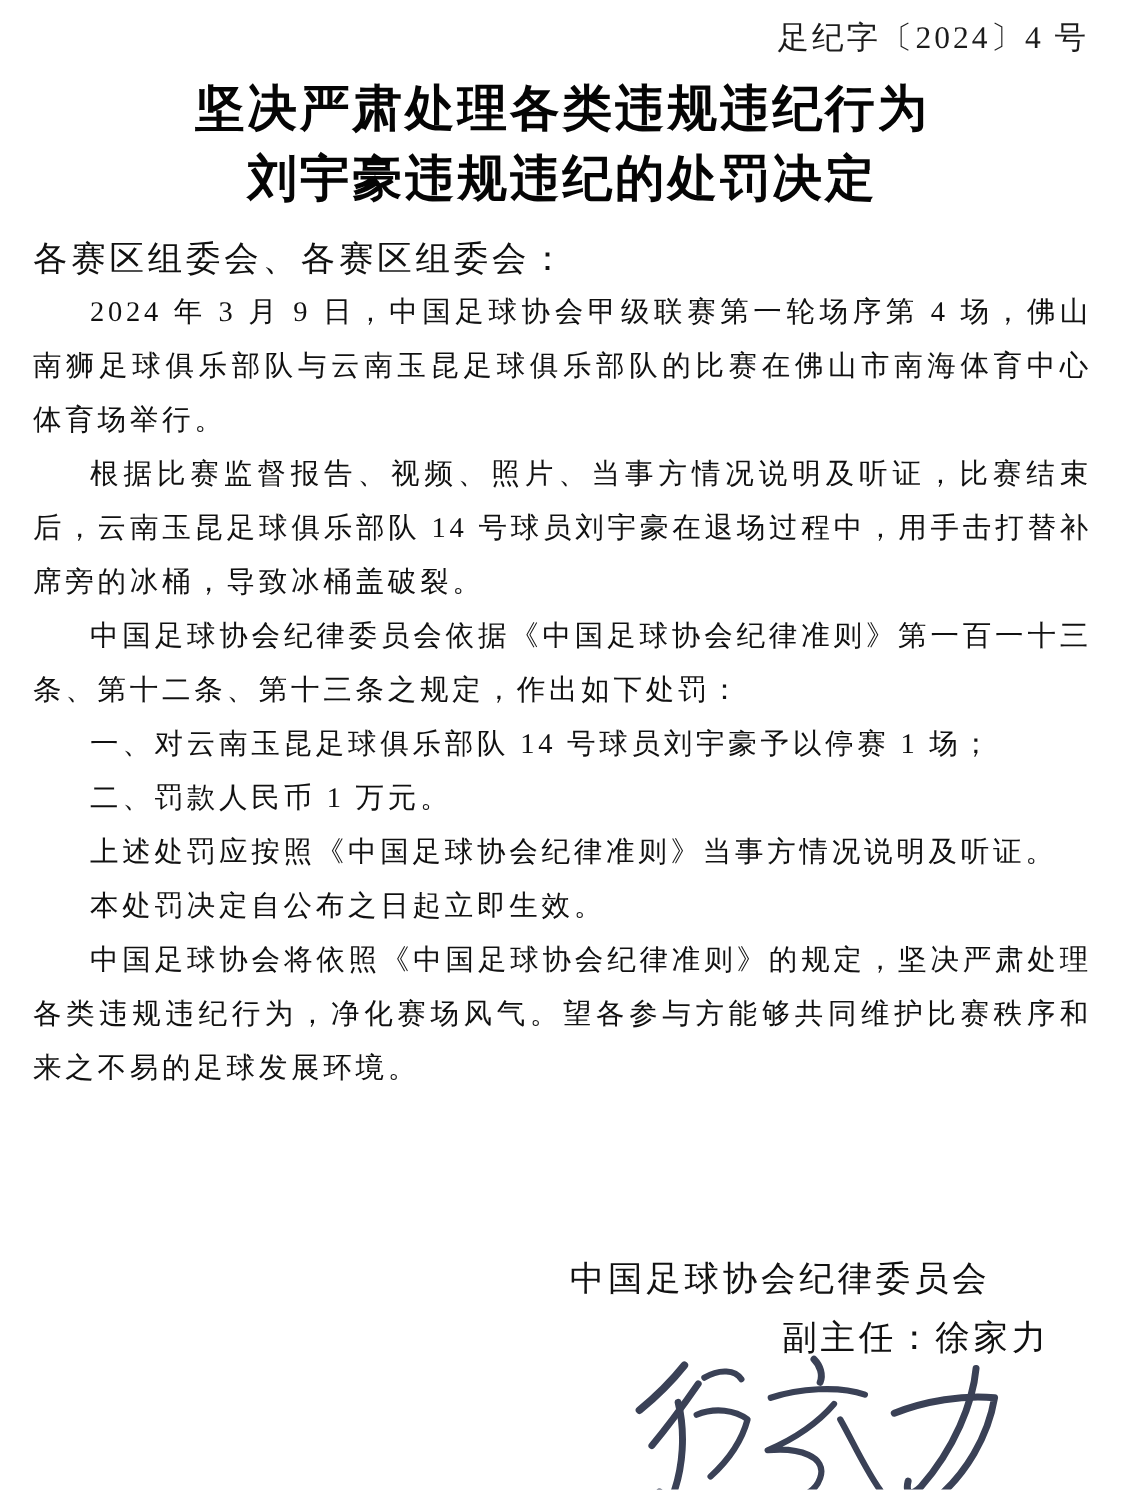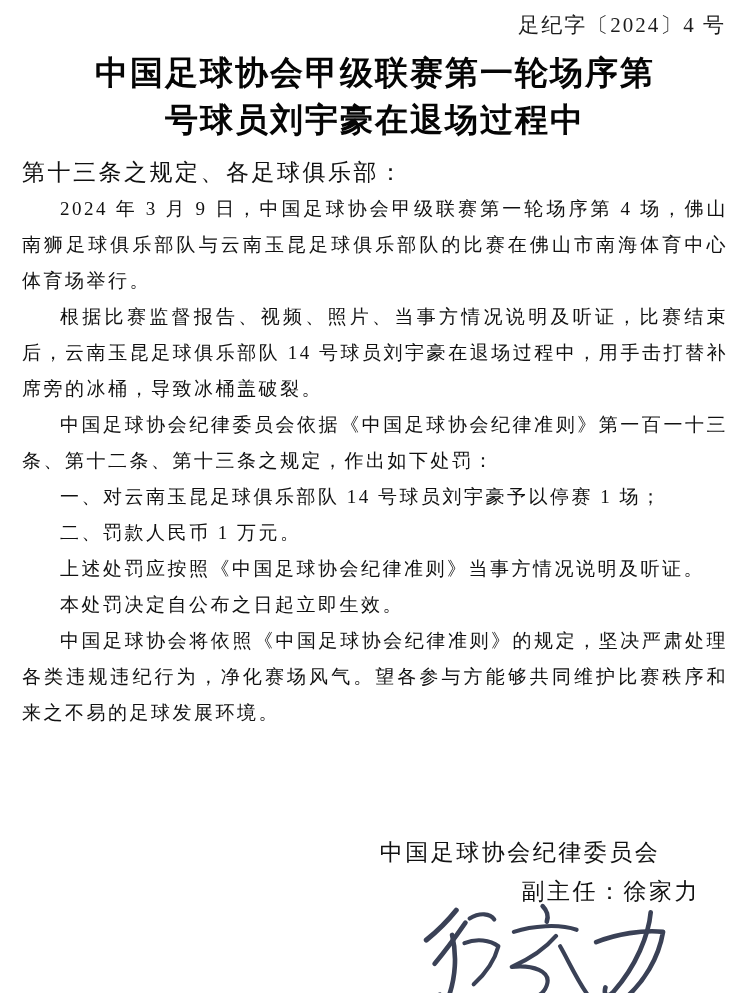--- a/index.html
+++ b/index.html
@@ -88,26 +88,26 @@
   }
 </style>
 </head>
 <body>
 
 <div class="page">
 
   <div class="doc-number">足纪字〔2024〕4 号</div>
 
   <h1 class="doc-title">
-    <div>中国足球协会甲级联赛第一轮场序第</div>
-    <div>号球员刘宇豪在退场过程中</div>
+    <div>坚决严肃处理各类违规违纪行为</div>
+    <div>刘宇豪违规违纪的处罚决定</div>
   </h1>
 
   <div class="body-text">
-    <p class="salutation">第十三条之规定、各足球俱乐部：</p>
+    <p class="salutation">各赛区组委会、各赛区组委会：</p>
     <p class="para">2024 年 3 月 9 日，中国足球协会甲级联赛第一轮场序第 4 场，佛山南狮足球俱乐部队与云南玉昆足球俱乐部队的比赛在佛山市南海体育中心体育场举行。</p>
     <p class="para">根据比赛监督报告、视频、照片、当事方情况说明及听证，比赛结束后，云南玉昆足球俱乐部队 14 号球员刘宇豪在退场过程中，用手击打替补席旁的冰桶，导致冰桶盖破裂。</p>
     <p class="para">中国足球协会纪律委员会依据《中国足球协会纪律准则》第一百一十三条、第十二条、第十三条之规定，作出如下处罚：</p>
     <p class="para">一、对云南玉昆足球俱乐部队 14 号球员刘宇豪予以停赛 1 场；</p>
     <p class="para">二、罚款人民币 1 万元。</p>
     <p class="para">上述处罚应按照《中国足球协会纪律准则》当事方情况说明及听证。</p>
     <p class="para">本处罚决定自公布之日起立即生效。</p>
     <p class="para">中国足球协会将依照《中国足球协会纪律准则》的规定，坚决严肃处理各类违规违纪行为，净化赛场风气。望各参与方能够共同维护比赛秩序和来之不易的足球发展环境。</p>
   </div>
 

